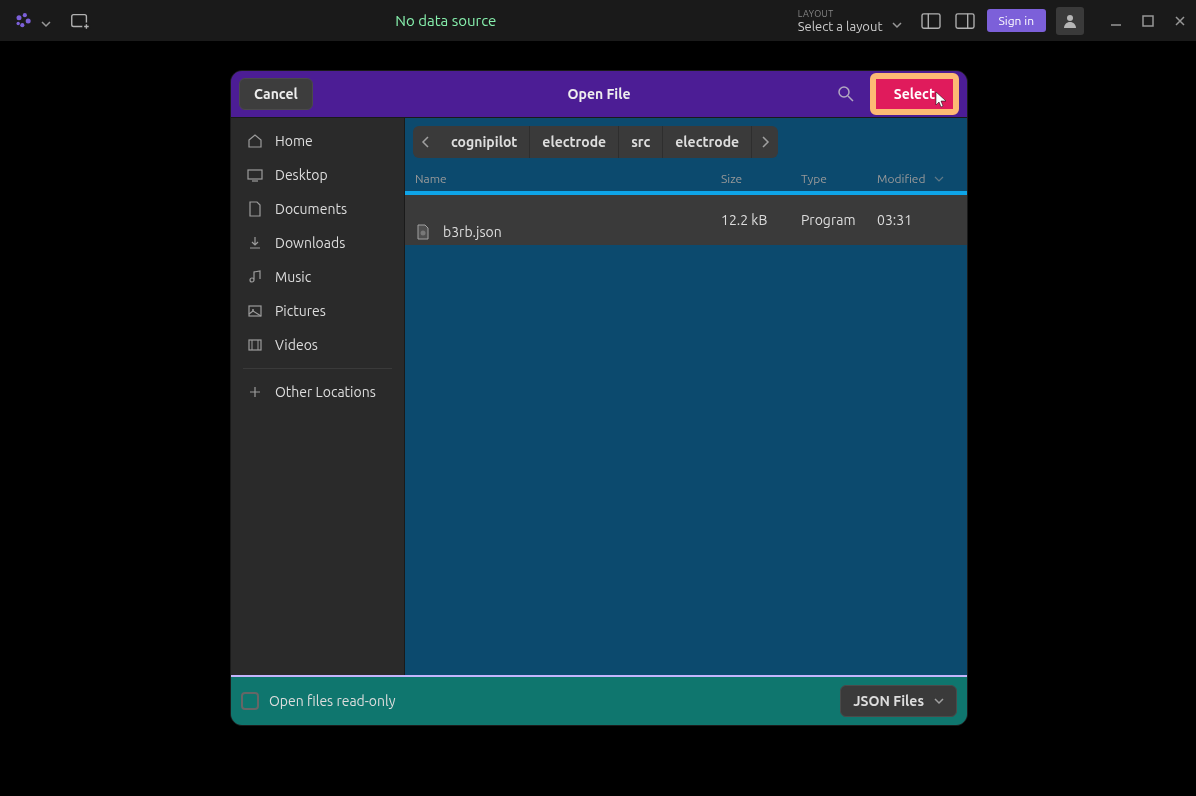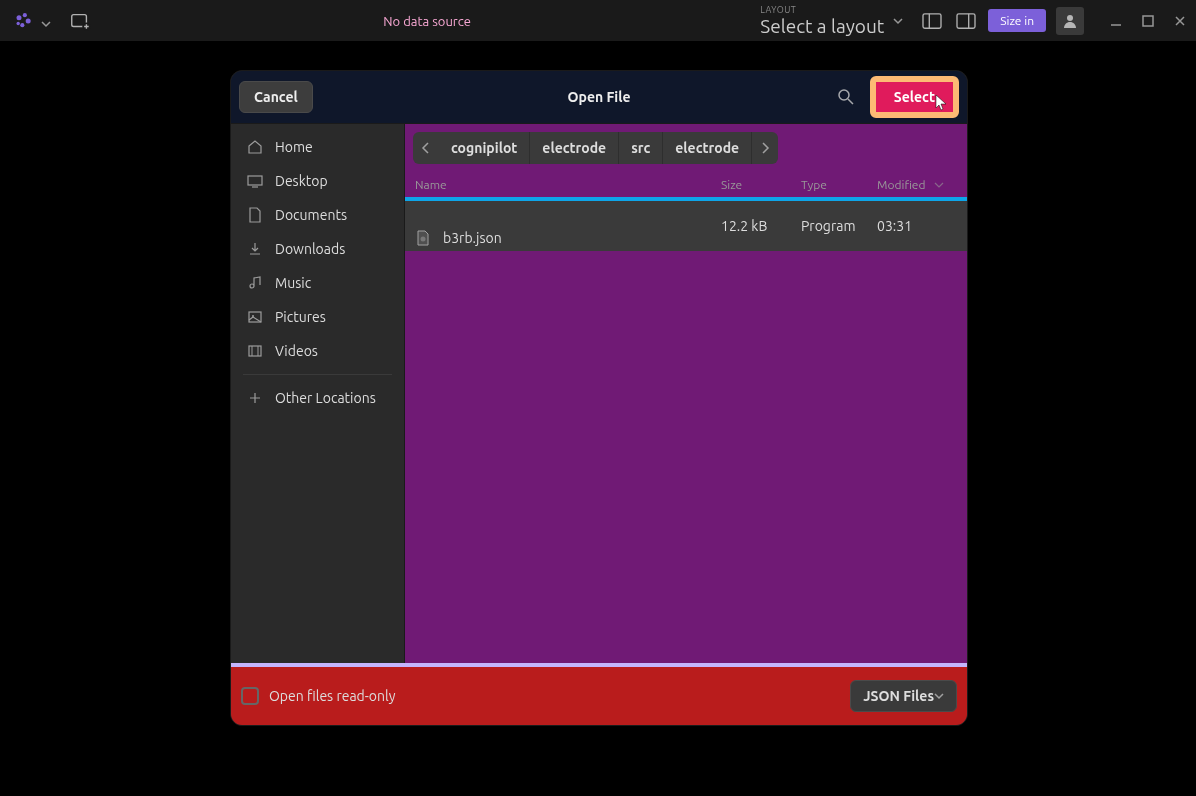--- a/index.html
+++ b/index.html
@@ -32,35 +32,35 @@
 .logo svg { width: 20px; height: 20px; }
 .chevron-down { width: 12px; height: 12px; opacity: 0.7; }
 .add-panel-btn {
   width: 28px; height: 28px;
   display: flex; align-items: center; justify-content: center;
   cursor: pointer;
 }
 .add-panel-btn svg { width: 22px; height: 22px; opacity: 0.85; }
 .topbar-center {
   flex: 1; display: flex; justify-content: center;
-  color: #f9a8d4; font-size: 13px;
+  color: #86efac; font-size: 15px;
 }
 .topbar-right {
   display: flex; align-items: center; gap: 10px;
 }
 .layout-selector {
   display: flex; flex-direction: column;
   margin-right: 6px;
 }
 .layout-label {
   font-size: 9px; color: #888; letter-spacing: 0.5px;
 }
 .layout-value-row {
   display: flex; gap: 8px;
-  font-size: 19px; color: #ccc;
+  font-size: 13px; color: #ccc;
 }
 .panel-toggle {
   width: 24px; height: 20px;
   display: flex; align-items: center; justify-content: center;
   cursor: pointer;
 }
 .panel-toggle svg { width: 22px; height: 18px; opacity: 0.85; }
 .signin-btn {
   background: #7c60d9;
   color: #fff;
@@ -92,22 +92,22 @@
   position: absolute;
   left: 230px; top: 70px;
   width: 738px; height: 656px;
   background: #2e2e2e;
   border: 1px solid #1a1a1a;
   border-radius: 12px;
   overflow: hidden;
   display: flex; flex-direction: column;
 }
 .dialog-header {
-  height: 53px;
-  background: #0f172a;
+  height: 47px;
+  background: #4c1d95;
   border-bottom: 1px solid #1a1a1a;
   display: flex; align-items: center;
   padding: 0 8px;
   position: relative;
 }
 .cancel-btn {
   background: #3d3d3d;
   border: 1px solid #4a4a4a;
   border-radius: 6px;
   padding: 7px 14px;
@@ -169,21 +169,21 @@
 }
 .sidebar-item svg { width: 16px; height: 16px; opacity: 0.7; flex-shrink: 0; }
 .sidebar-divider {
   height: 1px; background: #3a3a3a;
   margin: 6px 12px;
 }
 
 .main-panel {
   flex: 1;
   display: flex; flex-direction: column;
-  background: #701a75;
+  background: #0c4a6e;
 }
 .breadcrumb-bar {
   padding: 8px 8px;
   display: flex; align-items: center;
 }
 .breadcrumb {
   display: flex; align-items: center;
   background: #3a3a3a;
   border-radius: 6px;
   overflow: hidden;
@@ -231,43 +231,43 @@
   background: #3a3a3a;
   cursor: pointer;
 }
 .file-icon {
   width: 16px; height: 16px; margin-right: 12px;
   display: flex; align-items: center; justify-content: center;
 }
 .file-icon svg { width: 14px; height: 16px; opacity: 0.8; }
 
 .dialog-footer {
-  height: 62px;
-  border-top: 4px solid #c4b5fd;
+  height: 50px;
+  border-top: 2px solid #c4b5fd;
   display: flex; align-items: center;
   padding: 0 10px;
-  background: #b91c1c;
+  background: #0f766e;
 }
 .checkbox-row {
   display: flex; align-items: center; gap: 10px;
   font-size: 14px; color: #ddd;
 }
 .checkbox {
   width: 18px; height: 18px;
   border: 2px solid #666;
   border-radius: 4px;
   cursor: pointer;
 }
 .filetype-selector {
   margin-left: auto;
   background: #3a3a3a;
   border: 1px solid #4a4a4a;
   border-radius: 6px;
   padding: 7px 12px;
-  display: flex; align-items: center; 
+  display: flex; align-items: center; gap: 10px;
   font-size: 14px; font-weight: 600;
   cursor: pointer;
 }
 .filetype-selector svg { width: 10px; height: 8px; opacity: 0.7; }
 </style>
 </head>
 <body>
 
 <div class="topbar">
   <div class="topbar-left">
@@ -313,21 +313,21 @@
           <rect x="2" y="2" width="20" height="16" rx="2" stroke="#ccc" stroke-width="1.5" fill="none"></rect>
           <line x1="9" y1="2" x2="9" y2="18" stroke="#ccc" stroke-width="1.5"></line>
         </svg>
     </div>
     <div class="panel-toggle">
       <svg viewBox="0 0 24 20">
           <rect x="2" y="2" width="20" height="16" rx="2" stroke="#ccc" stroke-width="1.5" fill="none"></rect>
           <line x1="15" y1="2" x2="15" y2="18" stroke="#ccc" stroke-width="1.5"></line>
         </svg>
     </div>
-    <div class="signin-btn">Size in</div>
+    <div class="signin-btn">Sign in</div>
     <div class="user-btn">
       <svg viewBox="0 0 16 16">
           <circle cx="8" cy="5" r="3" fill="#ccc"></circle>
           <path d="M2 15c0-3.3 2.7-6 6-6s6 2.7 6 6" fill="#ccc"></path>
         </svg>
     </div>
     <div class="window-controls">
       <div class="window-ctrl">
         <svg viewBox="0 0 14 14">
             <line x1="2" y1="11" x2="12" y2="11" stroke="#ccc" stroke-width="1.5"></line>

